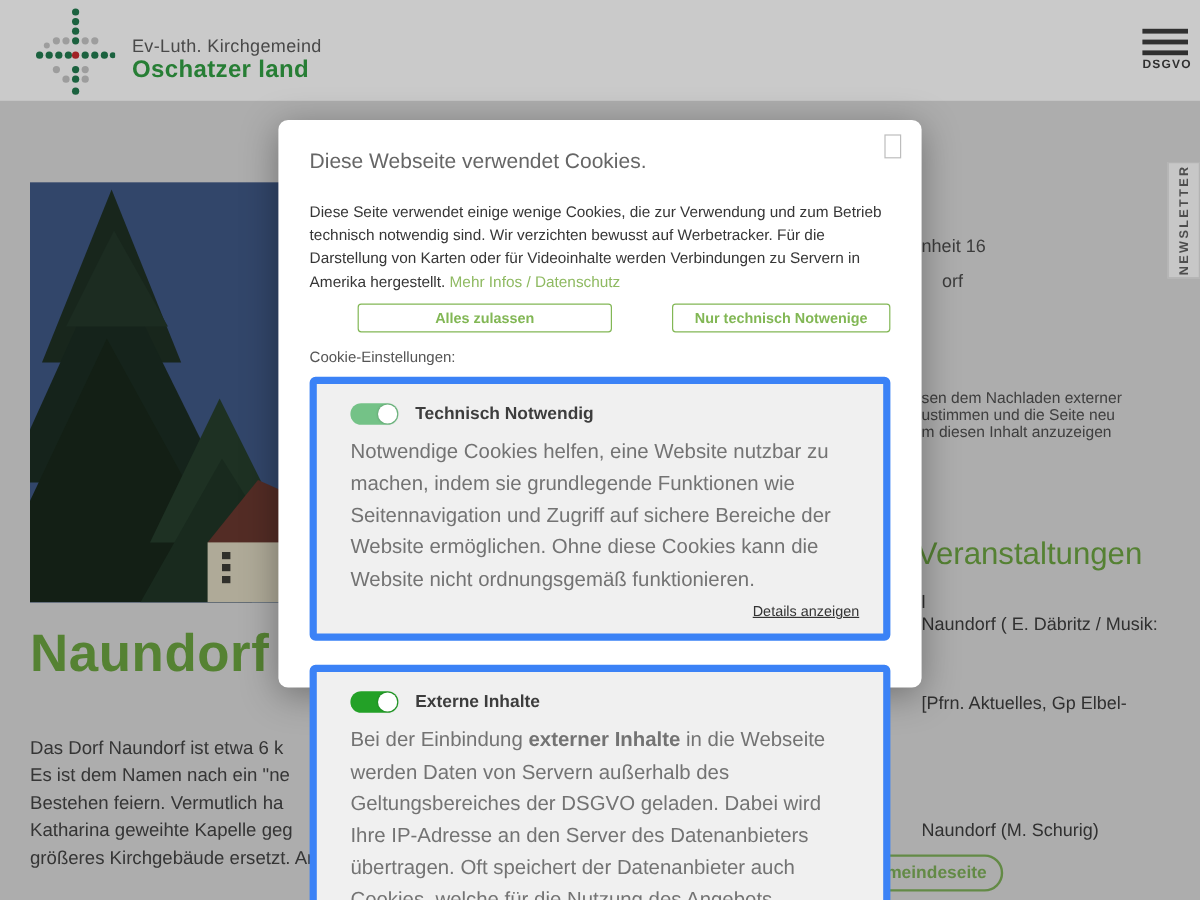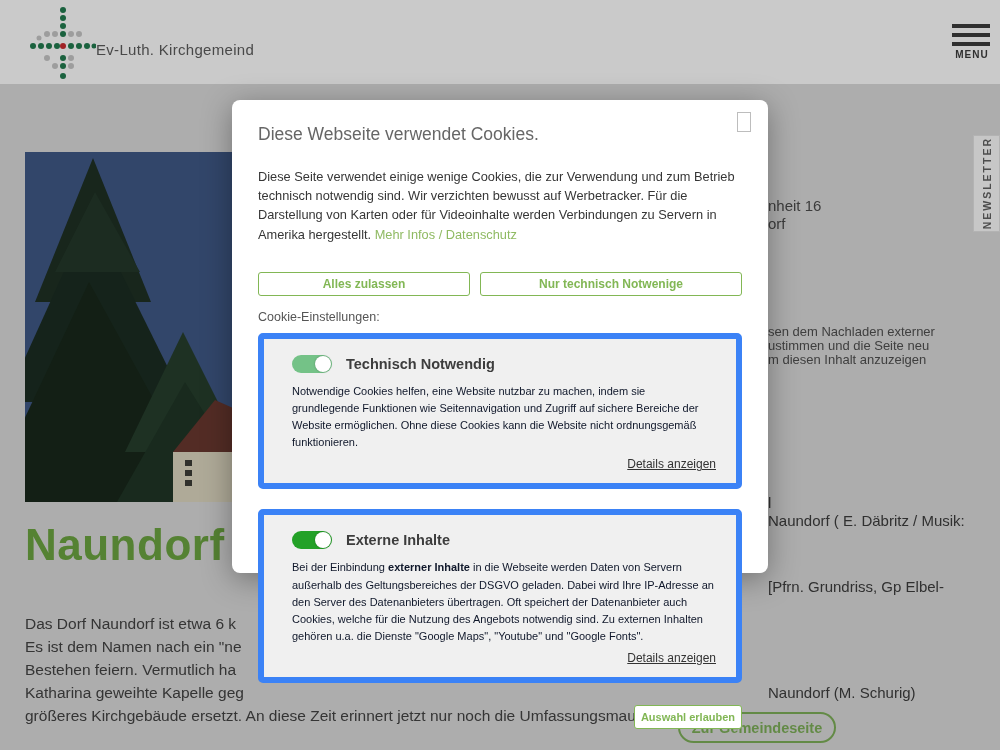--- a/index.html
+++ b/index.html
@@ -2,21 +2,21 @@
 <html lang="de"><head>
 <meta charset="utf-8">
 <style>
   * { margin:0; padding:0; box-sizing:border-box; }
   html,body { width:1000px; height:750px; overflow:hidden;
               font-family:"Liberation Sans", sans-serif; background:#fff; }
   .stage { position:relative; width:1000px; height:750px; overflow:hidden; }
 
   
   .header { position:absolute; left:0; top:0; width:1000px; height:84px; background:#ffffff; z-index:1; }
-  .logo-wrap { position:absolute; left:30px; top:6px; display:flex; align-items:center; }
+  .logo-wrap { position:absolute; left:30px; top:6px; display:flex; align-items:center; gap:14px; }
   .logo-text { line-height:1.15; padding-top:14px; }
   .logo-line1 { font-size:15px; color:#5a5a5a; letter-spacing:.3px; }
   .logo-line2 { font-size:20px; font-weight:700; color:#2f9e41; letter-spacing:.3px; }
   .nav { position:absolute; right:48px; top:30px; display:flex; gap:23px; }
   .nav-item { font-size:17px; color:#4b4b4b; cursor:pointer; white-space:nowrap; }
   .menu-btn { position:absolute; right:8px; top:24px; width:40px; text-align:center; cursor:pointer; }
   .menu-bars { display:flex; flex-direction:column; gap:5px; }
   .menu-bars span { display:block; width:38px; height:4px; background:#3a3a3a; }
   .menu-label { font-size:10px; color:#3a3a3a; letter-spacing:1px; margin-top:3px; font-weight:600; }
 
@@ -42,38 +42,38 @@
   .newsletter-tab span { writing-mode:vertical-rl; transform:rotate(180deg); font-size:10.5px;
                          letter-spacing:2px; color:#5f5f5f; font-weight:600; }
 
   
   .dim-overlay { position:absolute; inset:0; background:rgba(15,15,15,0.22); z-index:50; }
   .modal { position:absolute; left:232px; top:100px; width:536px; height:473px; background:#ffffff;
            border-radius:8px; box-shadow:0 6px 30px rgba(0,0,0,.35); z-index:60; padding:24px 26px 0 26px; }
   .modal-close { position:absolute; right:17px; top:12px; width:14px; height:20px;
                  border:1.5px solid #bdbdbd; cursor:pointer; }
   .modal-title { font-size:17.5px; color:#666; margin-bottom:22px; }
-  .modal-intro { font-size:12.8px; color:#363636; line-height:1.5; margin-bottom:28px; }
+  .modal-intro { font-size:12.8px; color:#363636; line-height:1.5; margin-bottom:9px; }
   .modal-link { color:#8fba62; cursor:pointer; }
   .consent-buttons { display:flex; gap:10px; margin-bottom:14px; }
   .consent-btn { height:24px; background:#fff; border:1.5px solid #82b755; border-radius:3px;
-                 color:#82b755; font-size:12px; font-weight:700; font-family:inherit; cursor:pointer; }
+                 color:#82b755; font-size:12px; font-weight:700; font-family:inherit; cursor:pointer;margin-left:40px; }
   .consent-btn.allow-all { flex:0 0 212px; }
   .consent-btn.tech-only { flex:1; }
   .settings-label { font-size:12.5px; color:#555; margin-bottom:9px; }
   .cookie-box { background:#f0f0f0; border:6px solid #3b82f6; border-radius:5px; padding:16px 18px 12px 28px; }
   .cookie-box + .cookie-box { margin-top:20px; }
   .box-head { display:flex; align-items:center; gap:14px; margin-bottom:10px; }
   .toggle { width:40px; height:18px; border-radius:10px; position:relative; cursor:pointer; flex:0 0 40px; }
   .toggle .knob { position:absolute; right:1px; top:1px; width:16px; height:16px; border-radius:50%; background:#fff;
                   box-shadow:0 0 2px rgba(0,0,0,.3); }
   .toggle.soft { background:#74c287; }
   .toggle.strong { background:#23a127; }
   .box-title { font-size:14.5px; font-weight:700; color:#3d3d3d; }
-  .box-desc { font-size:11px; color:#0f172a; line-height:1.56; margin-bottom:6px; padding-right:4px; }
+  .box-desc { font-size:17px; color:#737373; line-height:1.56; margin-bottom:6px; padding-right:4px; }
   .box-desc b { font-weight:700; }
   .details-link { text-align:right; font-size:12px; color:#333; padding-right:2px; }
   .details-link span { text-decoration:underline; cursor:pointer; }
   .modal-footer { display:flex; justify-content:flex-end; margin-top:22px; }
   .consent-btn.selection { width:108px; height:24px; font-size:11px; flex:none; }
 </style>
 </head>
 <body>
 
 <div class="stage">
@@ -108,31 +108,32 @@
           <circle cx="27" cy="40" r="3"></circle>
             <circle cx="41" cy="40" r="3"></circle>
             <circle cx="49" cy="40" r="3"></circle>
           <circle cx="57" cy="40" r="3"></circle>
             <circle cx="64" cy="40" r="2.5"></circle>
         </g>
         <circle cx="33" cy="40" r="3" fill="#c92a2e"></circle>
       </svg>
       <div class="logo-text">
         <div class="logo-line1">Ev-Luth. Kirchgemeind</div>
+        <div class="logo-line2">Oschatzer land</div>
       </div>
     </div>
 
 
     <div class="menu-btn">
       <div class="menu-bars">
         <span></span>
           <span></span>
           <span></span>
       </div>
-      <div class="menu-label">MENU</div>
+      <div class="menu-label">DSGVO</div>
     </div>
   </header>
 
   <main class="main">
 
     <div class="hero-photo">
       <svg width="643" height="350" viewBox="0 0 643 350">
         <rect x="0" y="0" width="643" height="350" fill="#3d5685"></rect>
 
         <polygon points="68,6 10,150 126,150" fill="#1b2d21"></polygon>
@@ -160,30 +161,31 @@
       <div>Das Dorf Naundorf ist etwa 6 k</div>
       <div>Es ist dem Namen nach ein "ne</div>
       <div>Bestehen feiern. Vermutlich ha</div>
       <div>Katharina geweihte Kapelle geg</div>
       <div>größeres Kirchgebäude ersetzt. An diese Zeit erinnert jetzt nur noch die Umfassungsmauern,</div>
 
     </div>
 
     <div class="right-col">
       <div class="rc-abs addr-frag" style="top:113px; left:0;">nheit 16</div>
-      <div class="rc-abs addr-frag" style="top:131px; left:0;">orf</div>
+      <div class="rc-abs addr-frag" style="top:142px; left:0;padding-left:17px;">orf</div>
 
       <div class="rc-abs notice-line" style="top:241px; left:0;">sen dem Nachladen externer</div>
       <div class="rc-abs notice-line" style="top:255px; left:0;">ustimmen und die Seite neu</div>
       <div class="rc-abs notice-line" style="top:269px; left:0;">m diesen Inhalt anzuzeigen</div>
 
+      <div class="rc-abs events-heading" style="top:362px; left:-4px;">Veranstaltungen</div>
 
       <div class="rc-abs event-frag" style="top:410px; left:0;">l</div>
       <div class="rc-abs event-frag" style="top:428px; left:0;">Naundorf ( E. Däbritz / Musik:</div>
-      <div class="rc-abs event-frag" style="top:494px; left:0;">[Pfrn. Grundriss, Gp Elbel-</div>
+      <div class="rc-abs event-frag" style="top:494px; left:0;">[Pfrn. Aktuelles, Gp Elbel-</div>
       <div class="rc-abs event-frag" style="top:560px; left:0;margin-top:40px;">Naundorf (M. Schurig)</div>
     </div>
 
     <button class="community-btn">Zur Gemeindeseite</button>
 
     <div class="newsletter-tab">
       <span>NEWSLETTER</span>
     </div>
   </main>
 

